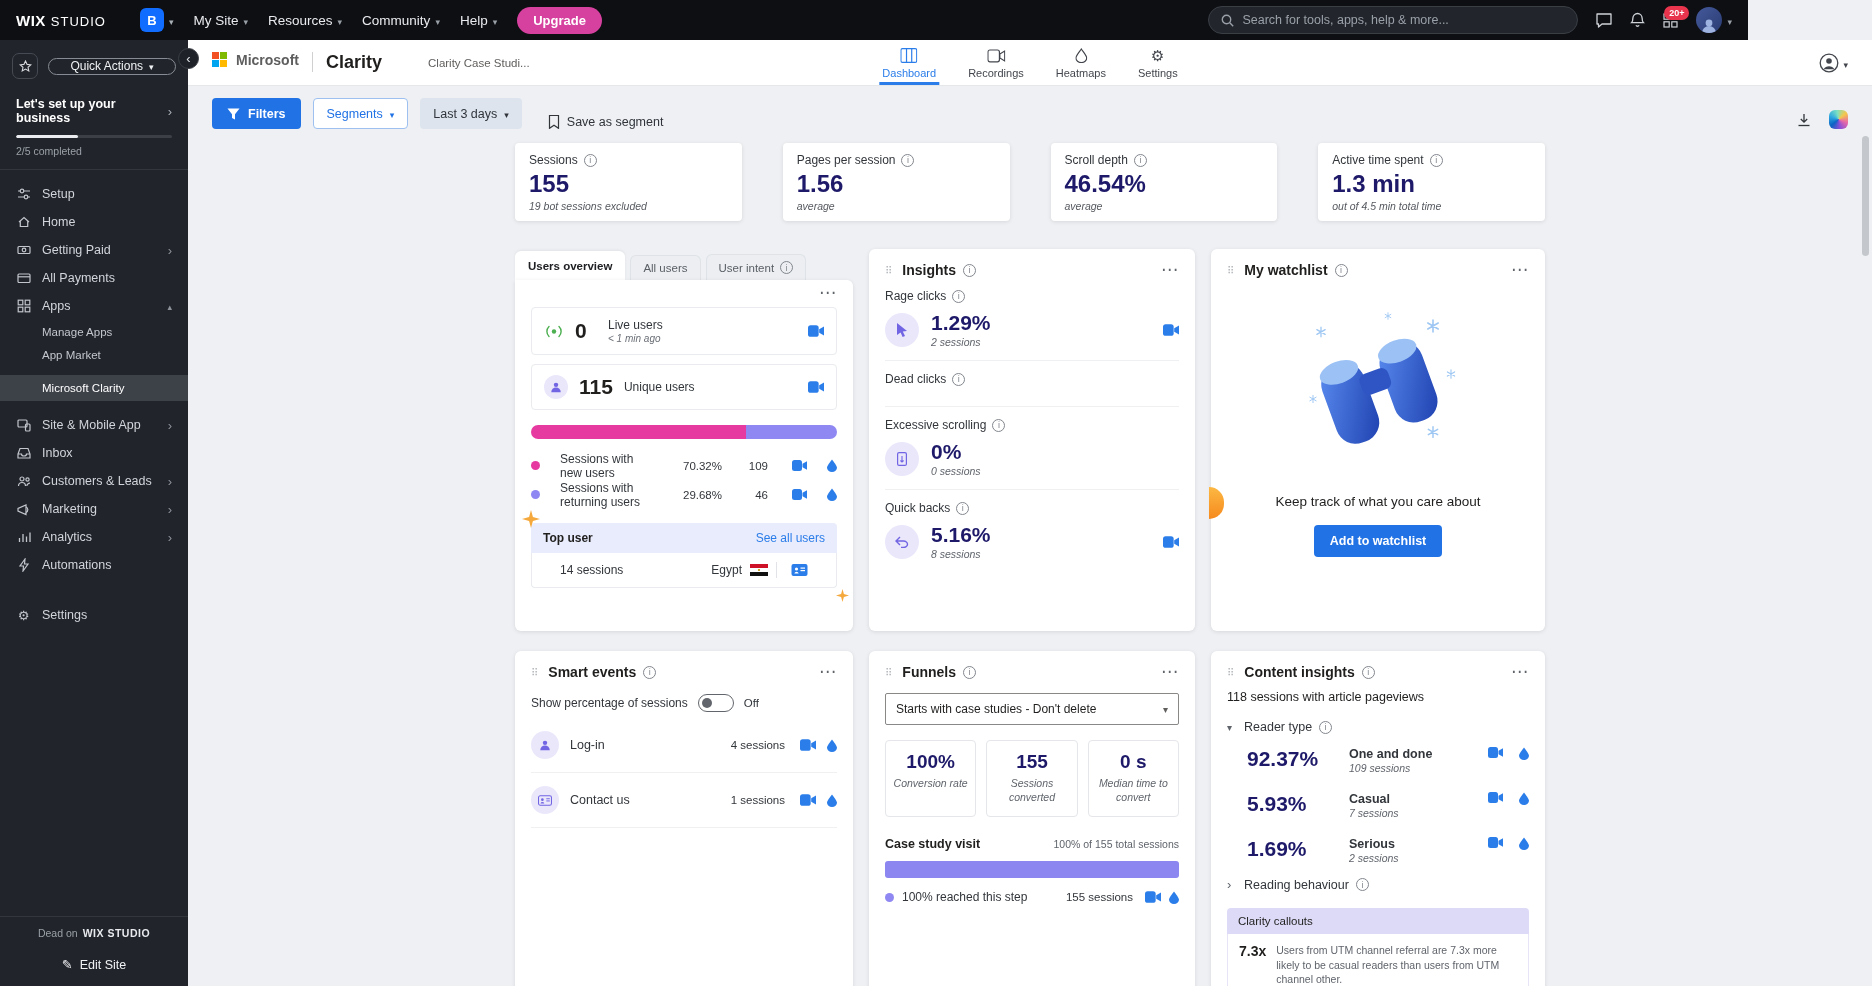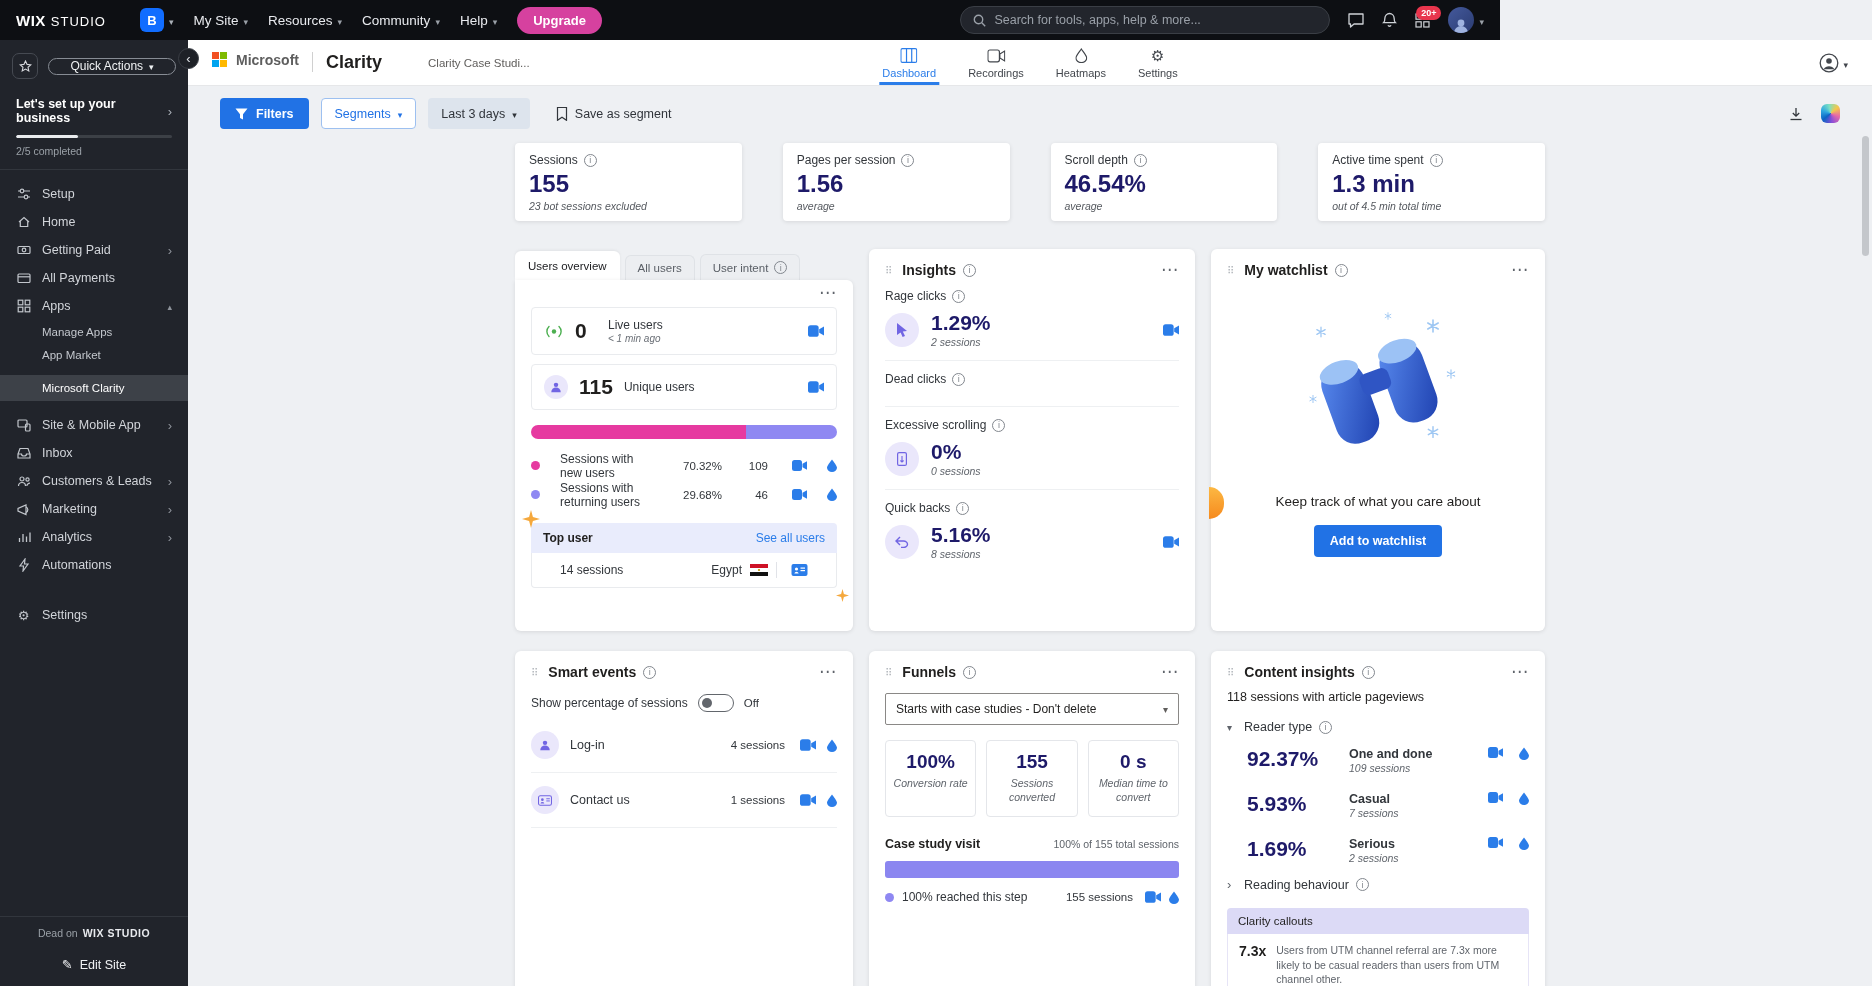--- a/index.html
+++ b/index.html
@@ -13,21 +13,21 @@
   .cv-r::after { content:"›"; font-size:13px; }
   .cv-dn::after { content:"▾"; font-size:10px; }
   .dots::after { content:"⋯"; font-size:17px; letter-spacing:1px; color:#5f646b; }
   .gear-glyph::after { content:"⚙"; }
   .pencil::after { content:"✎"; font-size:13px; }
   .collapse-glyph::after { content:"‹"; font-size:13px; line-height:1; }
   .info { display:inline-flex; width:13px; height:13px; border:1px solid #82878e; border-radius:50%; align-items:center; justify-content:center; color:#82878e; flex:none; }
   .info::after { content:"i"; font-size:9px; font-style:normal; }
 
   
-  .topbar { position:absolute; top:0; left:0; width:1500px; height:40px; background:#0d0f13; display:flex; align-items:center; padding:0 16px; gap:20px; z-index:40; }
+  .topbar { position:absolute; top:0; left:0; width:1748px; height:40px; background:#0d0f13; display:flex; align-items:center; padding:0 16px; gap:20px; z-index:40; }
   .logo { display:flex; align-items:baseline; gap:5px; color:#fff; flex:none; }
   .logo-wix { font-size:15px; font-weight:700; letter-spacing:.5px; }
   .logo-studio { font-size:13px; font-weight:300; letter-spacing:1px; }
   .site-badge-wrap { display:flex; align-items:center; gap:5px; color:#aab0b8; margin-left:14px; cursor:pointer; }
   .site-badge { width:24px; height:24px; border-radius:6px; background:#116dff; color:#fff; font-size:13px; font-weight:700; display:flex; align-items:center; justify-content:center; }
   .tb-menu { display:flex; align-items:center; gap:5px; color:#e8eaee; font-size:13.5px; cursor:pointer; }
   .tb-menu .cv-d { color:#9aa0a8; }
   .upgrade-btn { background:#d6419f; color:#fff; font-size:13px; font-weight:600; border:none; border-radius:15px; padding:6px 16px; cursor:pointer; }
   .tb-right { margin-left:auto; display:flex; align-items:center; gap:18px; }
   .tb-search { display:flex; align-items:center; gap:8px; width:370px; height:28px; border-radius:14px; background:#22252c; border:1px solid #3a3e45; padding:0 12px; }
@@ -72,21 +72,21 @@
   .cl-brand-name { font-size:14px; font-weight:600; color:#5e5e5e; }
   .cl-divider { width:1px; height:20px; background:#d0d0d0; margin:0 4px; }
   .cl-product { font-size:18px; font-weight:600; color:#201f1e; }
   .cl-project { margin-left:46px; font-size:11.5px; color:#605e5c; }
   .cl-tabs { position:absolute; left:50%; transform:translateX(-50%); height:100%; display:flex; align-items:stretch; gap:26px; }
   .cl-tab { display:flex; flex-direction:column; align-items:center; justify-content:center; gap:4px; padding:5px 3px 0; font-size:11px; color:#42464c; border-bottom:3px solid transparent; cursor:pointer; }
   .cl-tab.active { color:#2b7de9; border-bottom-color:#2b7de9; }
   .cl-account { margin-left:auto; display:flex; align-items:center; gap:4px; color:#42464c; cursor:pointer; }
 
   .content { height:900px; overflow:hidden; position:relative; }
-  .toolbar { display:flex; align-items:center; gap:12px; padding:12px 32px 0; }
+  .toolbar { display:flex; align-items:flex-end; gap:12px; padding:12px 24px 0; }
   .btn-filters { display:flex; align-items:center; gap:8px; background:#2172e5; color:#fff; font-size:12.5px; font-weight:600; border:none; border-radius:4px; height:31px; padding:0 15px; cursor:pointer; font-family:inherit; }
   .btn-segments { display:flex; align-items:center; gap:7px; background:#fff; color:#2172e5; font-size:12.5px; border:1px solid #9dc0f0; border-radius:4px; height:31px; padding:0 13px; cursor:pointer; font-family:inherit; }
   .btn-date { display:flex; align-items:center; gap:7px; background:#dde4ed; color:#30343a; font-size:12.5px; border:none; border-radius:4px; height:31px; padding:0 13px; cursor:pointer; font-family:inherit; }
   .save-seg { display:flex; align-items:center; gap:7px; font-size:12.5px; color:#30343a; margin-left:14px; cursor:pointer; }
   .toolbar-right { margin-left:auto; display:flex; align-items:center; gap:18px; }
   .copilot { width:19px; height:19px; border-radius:6px; background:conic-gradient(from 230deg,#0b63c4,#2fa8e0,#7ce0c3,#f5c84b,#e86aa6,#8a4fd8,#0b63c4); cursor:pointer; }
   .dl-ico { cursor:pointer; display:flex; }
 
   .dash { width:1030px; margin:14px auto 0; }
   .metrics { display:grid; grid-template-columns:repeat(4,1fr); gap:41px; }
@@ -102,21 +102,21 @@
   .card-title-row { display:flex; align-items:center; gap:7px; }
   .card-title { font-size:14px; font-weight:600; color:#201f1e; }
   .card-dots { margin-left:auto; cursor:pointer; line-height:0; }
   .drag-dots { color:#b4b8bd; font-size:10px; letter-spacing:1px; margin-right:2px; }
   .drag-dots::after { content:"⠿"; }
 
   
   .uo-wrap { display:flex; flex-direction:column; }
   .uo-tabs { display:flex; align-items:flex-end; gap:5px; height:31px; }
   .uo-tab { display:flex; align-items:center; gap:6px; font-size:11.5px; color:#5a5f66; background:#eceef1; border:1px solid #dfe2e6; border-bottom:none; border-radius:6px 6px 0 0; padding:6px 12px; cursor:pointer; }
-  .uo-tab.active { background:#fff; color:#202124; font-weight:400; border-color:transparent; box-shadow:0 -1px 3px rgba(0,0,0,.06); padding:8px 12px; }
+  .uo-tab.active { background:#fff; color:#202124; font-weight:700; border-color:transparent; box-shadow:0 -1px 3px rgba(0,0,0,.06); padding:8px 12px; }
   .uo-card { border-top-left-radius:0; flex:1; }
   .uo-menu-row { display:flex; justify-content:flex-end; height:14px; }
   .uo-row { display:flex; align-items:center; gap:11px; border:1px solid #e9ebee; border-radius:4px; padding:10px 12px; margin-bottom:9px; }
   .uo-big { font-size:21px; font-weight:700; color:#201f1e; min-width:22px; }
   .uo-row-labels { display:flex; flex-direction:column; }
   .uo-row-label { font-size:12px; color:#32363b; }
   .uo-row-sub { font-size:10px; font-style:italic; color:#6a6f76; margin-top:1px; }
   .uo-row .cam-wrap { margin-left:auto; }
   .uo-bar { display:flex; height:14px; border-radius:7px; overflow:hidden; margin:15px 0 12px; }
   .uo-bar-new { background:#e63aa0; }
@@ -528,21 +528,21 @@
 
     <div class="dash">
 
       <div class="metrics">
         <div class="metric-card">
           <div class="metric-label-row">
               <span>Sessions</span>
               <span class="info"></span>
             </div>
           <div class="metric-value">155</div>
-          <div class="metric-sub">23 bot sessions excluded</div>
+          <div class="metric-sub">19 bot sessions excluded</div>
         </div>
         <div class="metric-card">
           <div class="metric-label-row">
               <span>Pages per session</span>
               <span class="info"></span>
             </div>
           <div class="metric-value">1.56</div>
           <div class="metric-sub">average</div>
         </div>
         <div class="metric-card">

